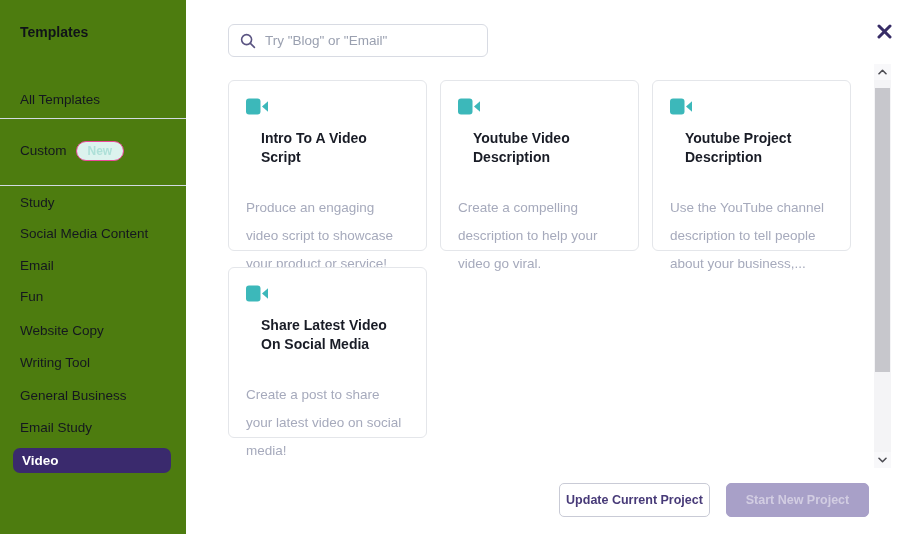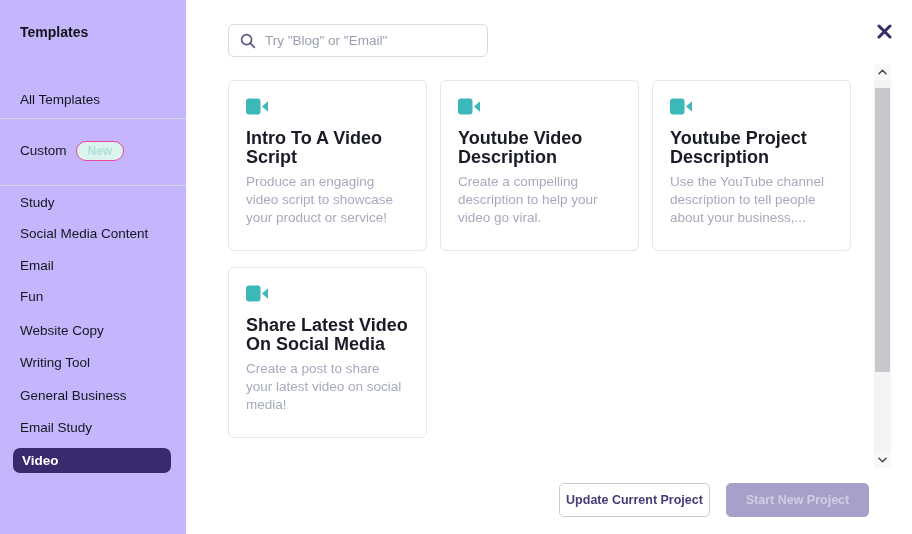--- a/index.html
+++ b/index.html
@@ -5,21 +5,21 @@
   * { margin:0; padding:0; box-sizing:border-box; }
   html,body { background:#fff; }
   body { font-family:"Liberation Sans", sans-serif; }
   .modal {
     position:relative; width:912px; height:534px; background:#ffffff;
     overflow:hidden; margin:0 auto;
   }
   
   .sidebar {
     position:absolute; left:0; top:0; bottom:0; width:186px;
-    background:#c4b5fd;
+    background:#4d7c0f;
   }
   .sidebar-title {
     position:absolute; left:20px; top:24px;
     font-size:14px; font-weight:700; color:#101319;
   }
   .side-item {
     position:absolute; left:20px; height:20px; line-height:20px;
     font-size:13.5px; font-weight:500; color:#14171f; cursor:pointer;
     display:flex; align-items:center; gap:9px; white-space:nowrap;
   }
@@ -55,24 +55,24 @@
     background:transparent; border:none;
   }
   
   .card {
     position:absolute; width:199px; height:171px; background:#fff;
     border:1px solid #e4e6ea; border-radius:6px; padding:15px 17px;
     cursor:pointer;
   }
   .card .tpl-icon { display:block; margin:2px 0 10px 0; }
   .card-title {
-    font-size:18px; font-weight:700; color:#191c26; line-height:19px;
+    font-size:14px; font-weight:700; color:#191c26; line-height:19px;margin-left:15px;
   }
   .card-desc {
-    margin-top:6px; font-size:13.5px; color:#a6aabc; line-height:18px;
+    margin-top:27px; font-size:13.5px; color:#a6aabc; line-height:28px;
   }
   
   .scrollbar {
     position:absolute; left:874px; top:64px; width:17px; height:404px;
     background:#f4f4f6;
   }
   .sb-arrow {
     position:absolute; left:0; width:17px; height:16px;
     display:flex; align-items:center; justify-content:center; cursor:pointer;
     background:#f8f8fa; border:none; padding:0;

